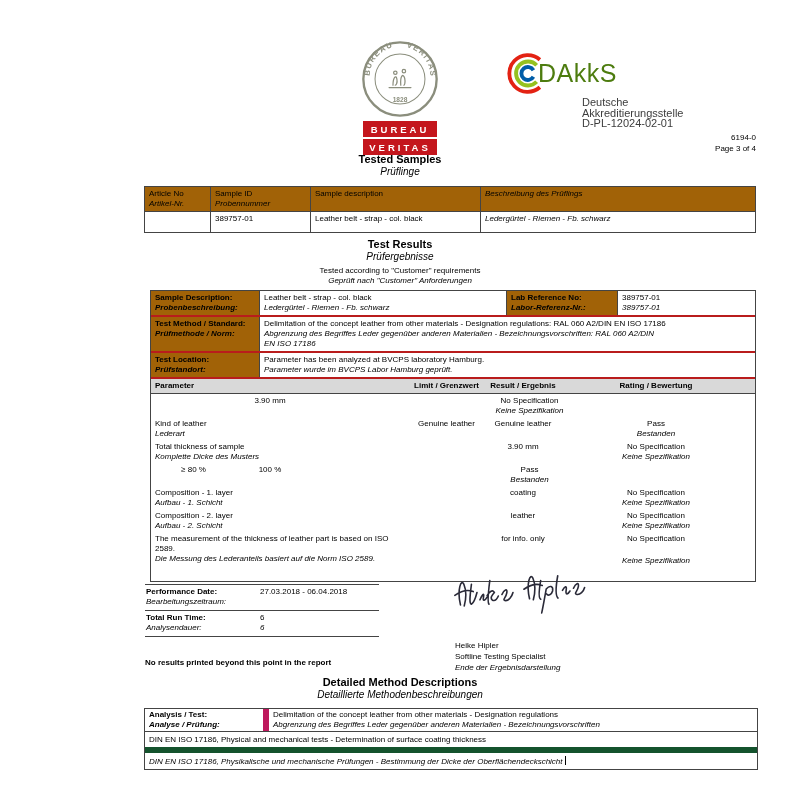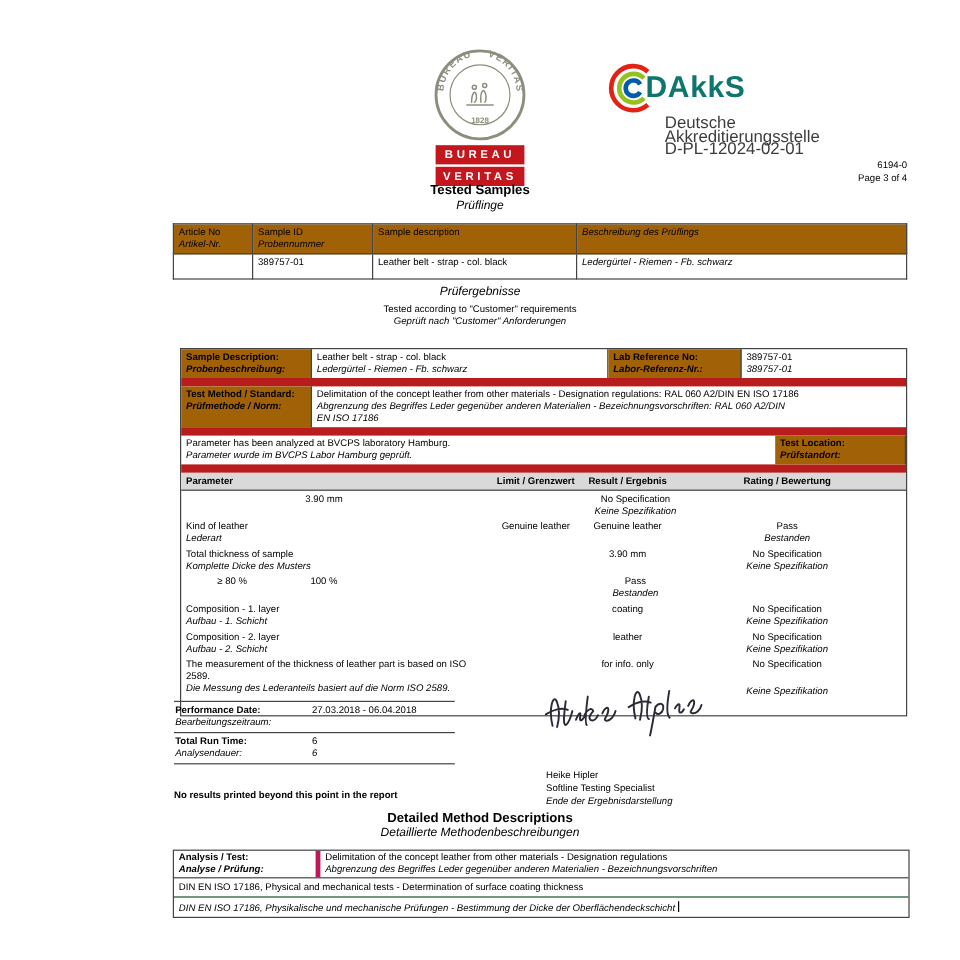--- a/index.html
+++ b/index.html
@@ -9,39 +9,39 @@
   .b{font-weight:bold}
 
   
   .bv{position:absolute;left:360px;top:40px;width:80px;text-align:center}
   .seal{display:block;margin:0 auto 3px;width:78px;height:78px}
   .bv-box{width:74px;margin:2px auto 0;background:#c4161d;color:#fff;font-weight:bold;font-size:9.5px;letter-spacing:3px;text-align:center;padding:3px 0 2px}
 
   
   .dakks{position:absolute;left:504px;top:52px;color:#575756}
   .dakks-row{display:flex;align-items:center}
-  .dakks-word{font-size:25px;font-weight:bold;letter-spacing:.5px;margin-left:-12px;color:#0f766e}
-  .dakks-lines{margin-left:50px;font-size:14px;line-height:10.5px;color:#3c3c3c;margin-top:2px}
+  .dakks-word{font-size:25px;font-weight:normal;letter-spacing:.5px;margin-left:-12px;color:#4d7c0f}
+  .dakks-lines{margin-left:78px;font-size:11px;line-height:10.5px;color:#3c3c3c;margin-top:2px}
 
   .page-meta{position:absolute;right:44px;top:132px;font-size:8px;text-align:right;line-height:11px}
 
   .sec{position:absolute;left:0;width:800px;text-align:center}
   .sec .main{font-size:11px;font-weight:bold;line-height:13px}
   .sec .sub{font-size:10px;font-style:italic;line-height:12px}
   .sec .small{font-size:8px;line-height:10px}
 
   
   .ts-table{position:absolute;left:144px;top:186px;width:612px;border-collapse:collapse;font-size:8px;line-height:10px}
   .ts-table td{border:1px solid #444;padding:2px 4px;vertical-align:top}
   .gray{background:#a16207}
   .ts-data td{height:16px}
 
   
   .rbox{position:absolute;left:150px;top:290px;width:604px;border:1px solid #444;font-size:8px;line-height:10px}
-  .rrow{display:flex;border-bottom:7px solid #b91c1c}
+  .rrow{display:flex;border-bottom:2px solid #b91c1c}
   .cell{padding:2px 4px}
   .br{border-right:1px solid #444}
   .w100{width:100px}
   .w238{width:238px}
   .w102{width:102px}
   .flex1{flex:1}
   .phead{display:flex;background:#d9d9d9;border-bottom:1px solid #444;font-weight:bold;padding:2px 0}
   .pbody{padding:1px 0 3px}
   .prow{display:flex;min-height:22px;padding-top:1px}
   .pc-name{width:245px;padding:0 4px}
@@ -57,23 +57,23 @@
   .perf-val{flex:1}
 
   
   .sig-svg{position:absolute;left:446px;top:566px}
   .sig-block{position:absolute;left:455px;top:640px;font-size:8px;line-height:11px}
   .no-results{position:absolute;left:145px;top:658px;font-size:8px;font-weight:bold}
 
   
   .m-table{position:absolute;left:144px;top:708px;width:612px;border:1px solid #444;font-size:8px;line-height:10px}
   .m-row{display:flex;border-bottom:1px solid #444}
-  .m-lbl{width:110px;border-right:4px solid #be185d;padding:1px 4px}
+  .m-lbl{width:110px;border-right:6px solid #be185d;padding:1px 4px}
   .m-val{flex:1;padding:1px 4px}
-  .m-row2{padding:2.5px 4px;border-bottom:1px solid #14532d}
+  .m-row2{padding:2.5px 4px;border-bottom:6px solid #14532d}
   .m-row2.last{border-bottom:none}
   .cursor{display:inline-block;width:1px;height:9px;background:#000;margin-left:2px;vertical-align:-1px}
 </style>
 </head>
 <body>
 
 <div class="page">
 
   <div class="bv">
     <svg class="seal" viewBox="0 0 100 100">
@@ -152,20 +152,21 @@
     <tr class="ts-data">
       <td></td>
       <td>389757-01</td>
       <td>Leather belt - strap - col. black</td>
       <td class="i">Ledergürtel - Riemen - Fb. schwarz</td>
     </tr>
   </tbody>
     </table>
 
   <div class="sec" style="top:238px">
+    <div class="main">Test Results</div>
     <div class="sub">Prüfergebnisse</div>
     <div class="small" style="margin-top:3px">Tested according to "Customer" requirements</div>
     <div class="small i">Geprüft nach "Customer" Anforderungen</div>
   </div>
 
   <div class="rbox">
 
     <div class="rrow">
       <div class="cell br w100 gray">
         <div class="b">Sample Description:</div>
@@ -191,27 +192,27 @@
         <div class="b i">Prüfmethode / Norm:</div>
       </div>
       <div class="cell flex1">
         <div>Delimitation of the concept leather from other materials - Designation regulations: RAL 060 A2/DIN EN ISO 17186</div>
         <div class="i">Abgrenzung des Begriffes Leder gegenüber anderen Materialien - Bezeichnungsvorschriften: RAL 060 A2/DIN</div>
         <div class="i">EN ISO 17186</div>
       </div>
     </div>
 
     <div class="rrow">
+      <div class="cell br w100 gray">
+        <div class="b">Test Location:</div>
+        <div class="b i">Prüfstandort:</div>
+      </div>
       <div class="cell flex1">
         <div>Parameter has been analyzed at BVCPS laboratory Hamburg.</div>
         <div class="i">Parameter wurde im BVCPS Labor Hamburg geprüft.</div>
-      </div>
-      <div class="cell br w100 gray">
-        <div class="b">Test Location:</div>
-        <div class="b i">Prüfstandort:</div>
       </div>
     </div>
 
     <div class="phead">
       <div class="pc-name">Parameter</div>
       <div class="pc-limit">Limit / Grenzwert</div>
       <div class="pc-result">Result / Ergebnis</div>
       <div class="pc-rating">Rating / Bewertung</div>
     </div>
 

